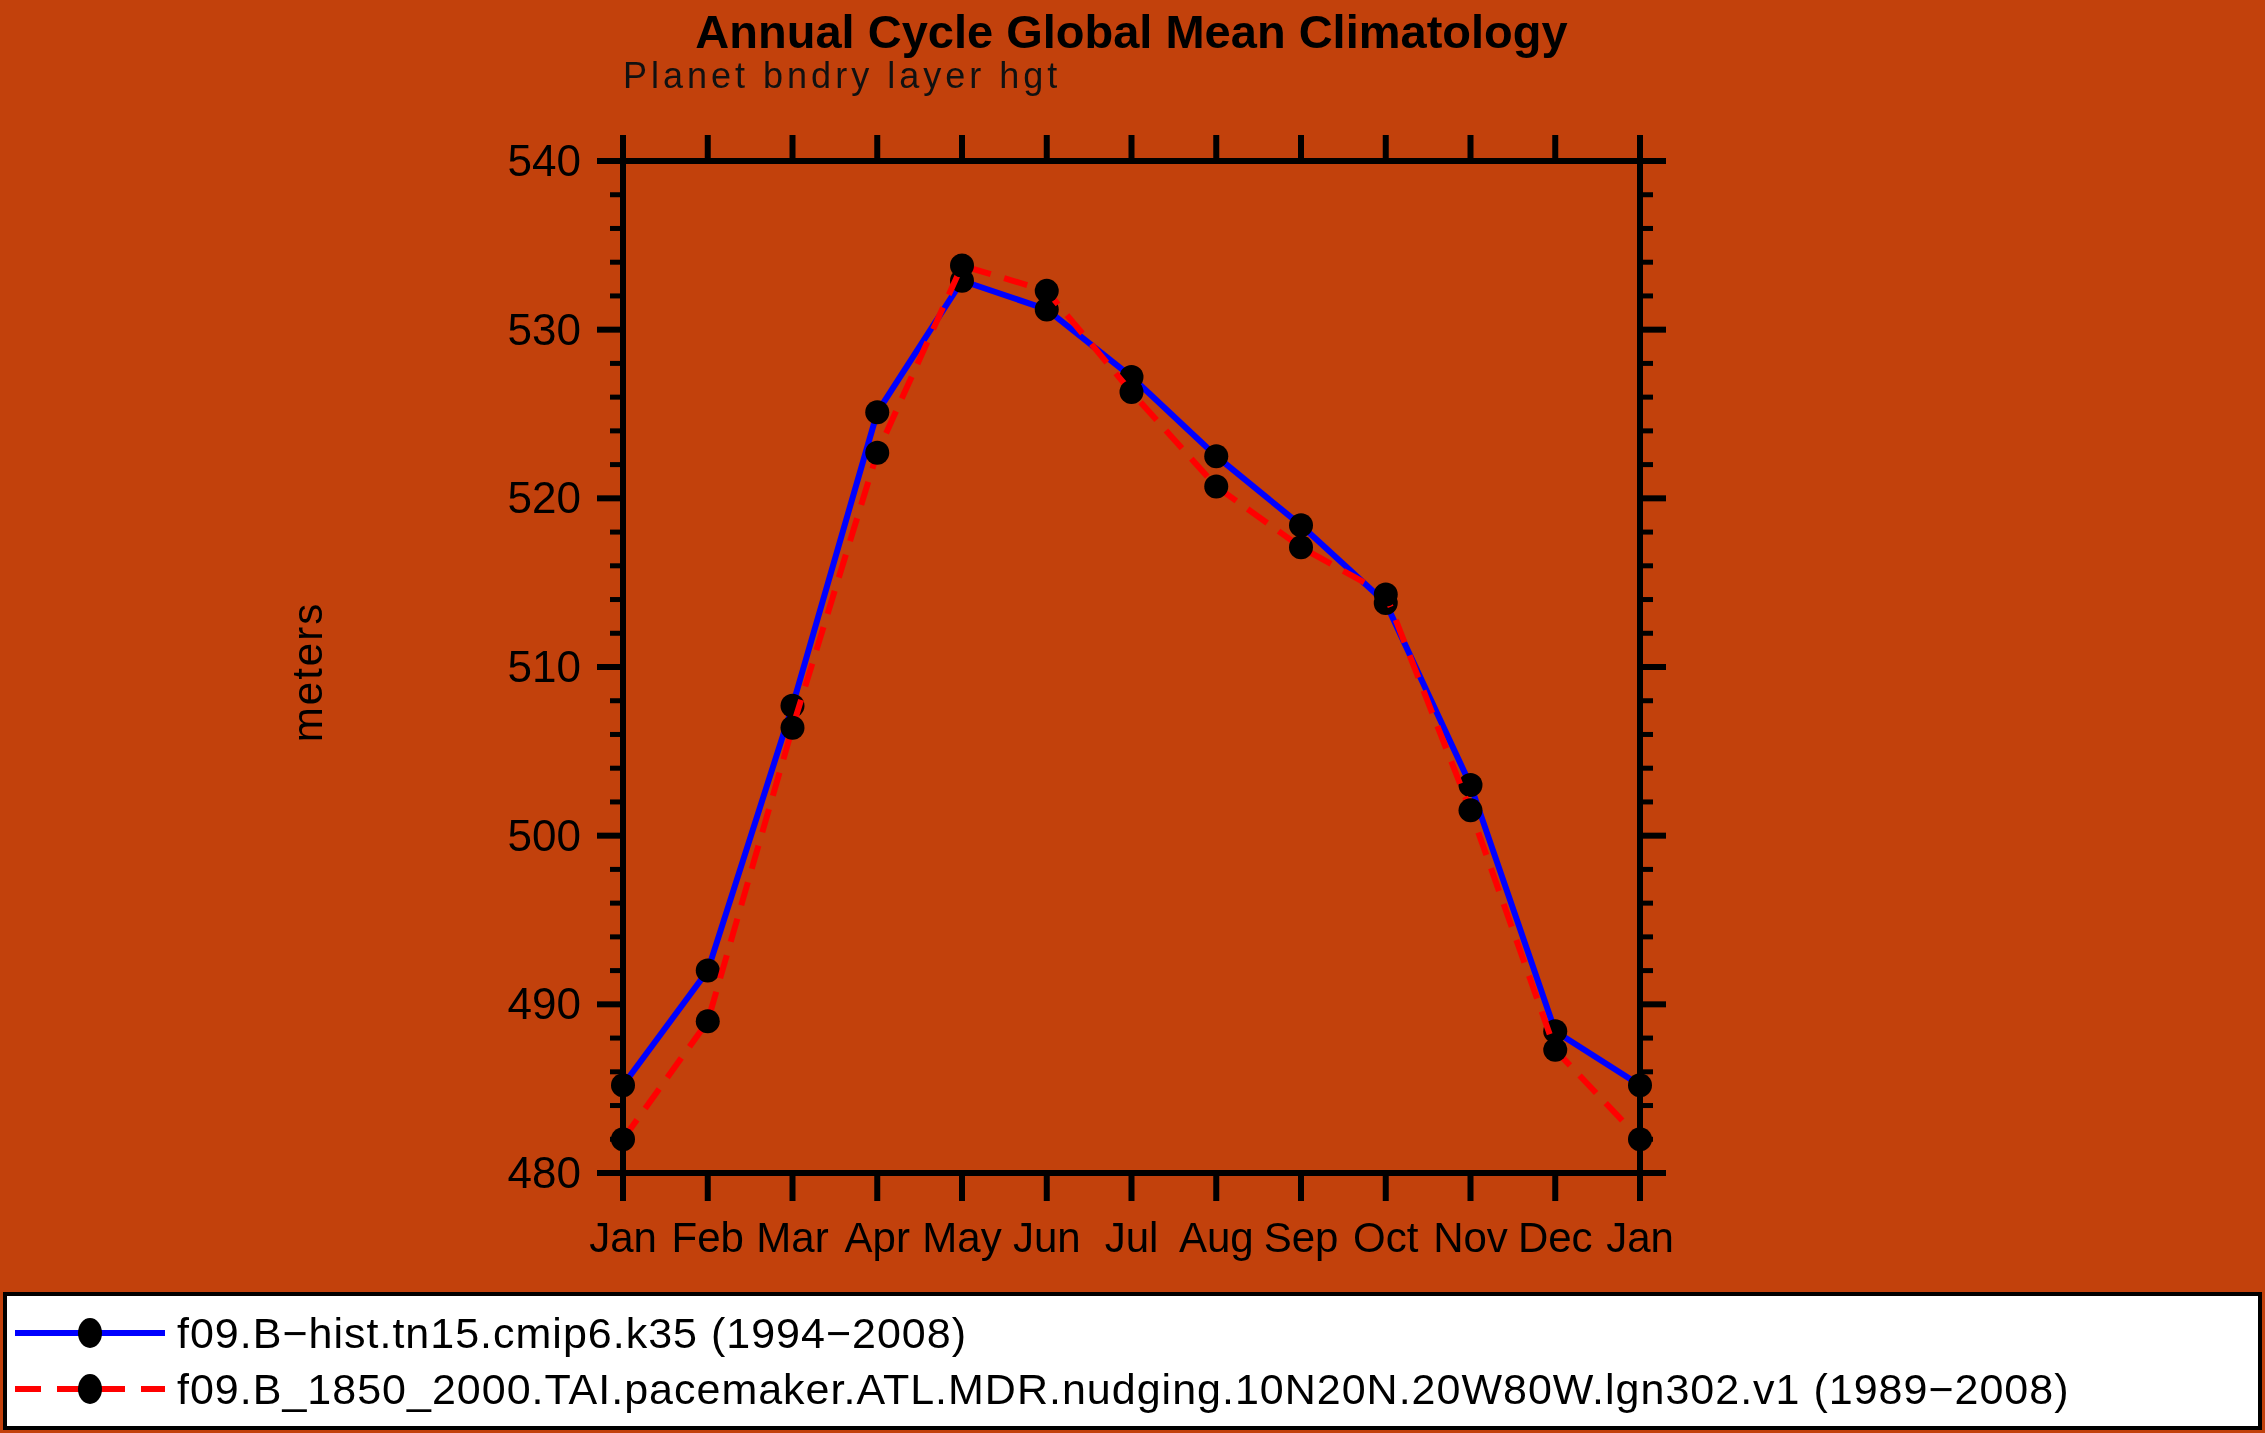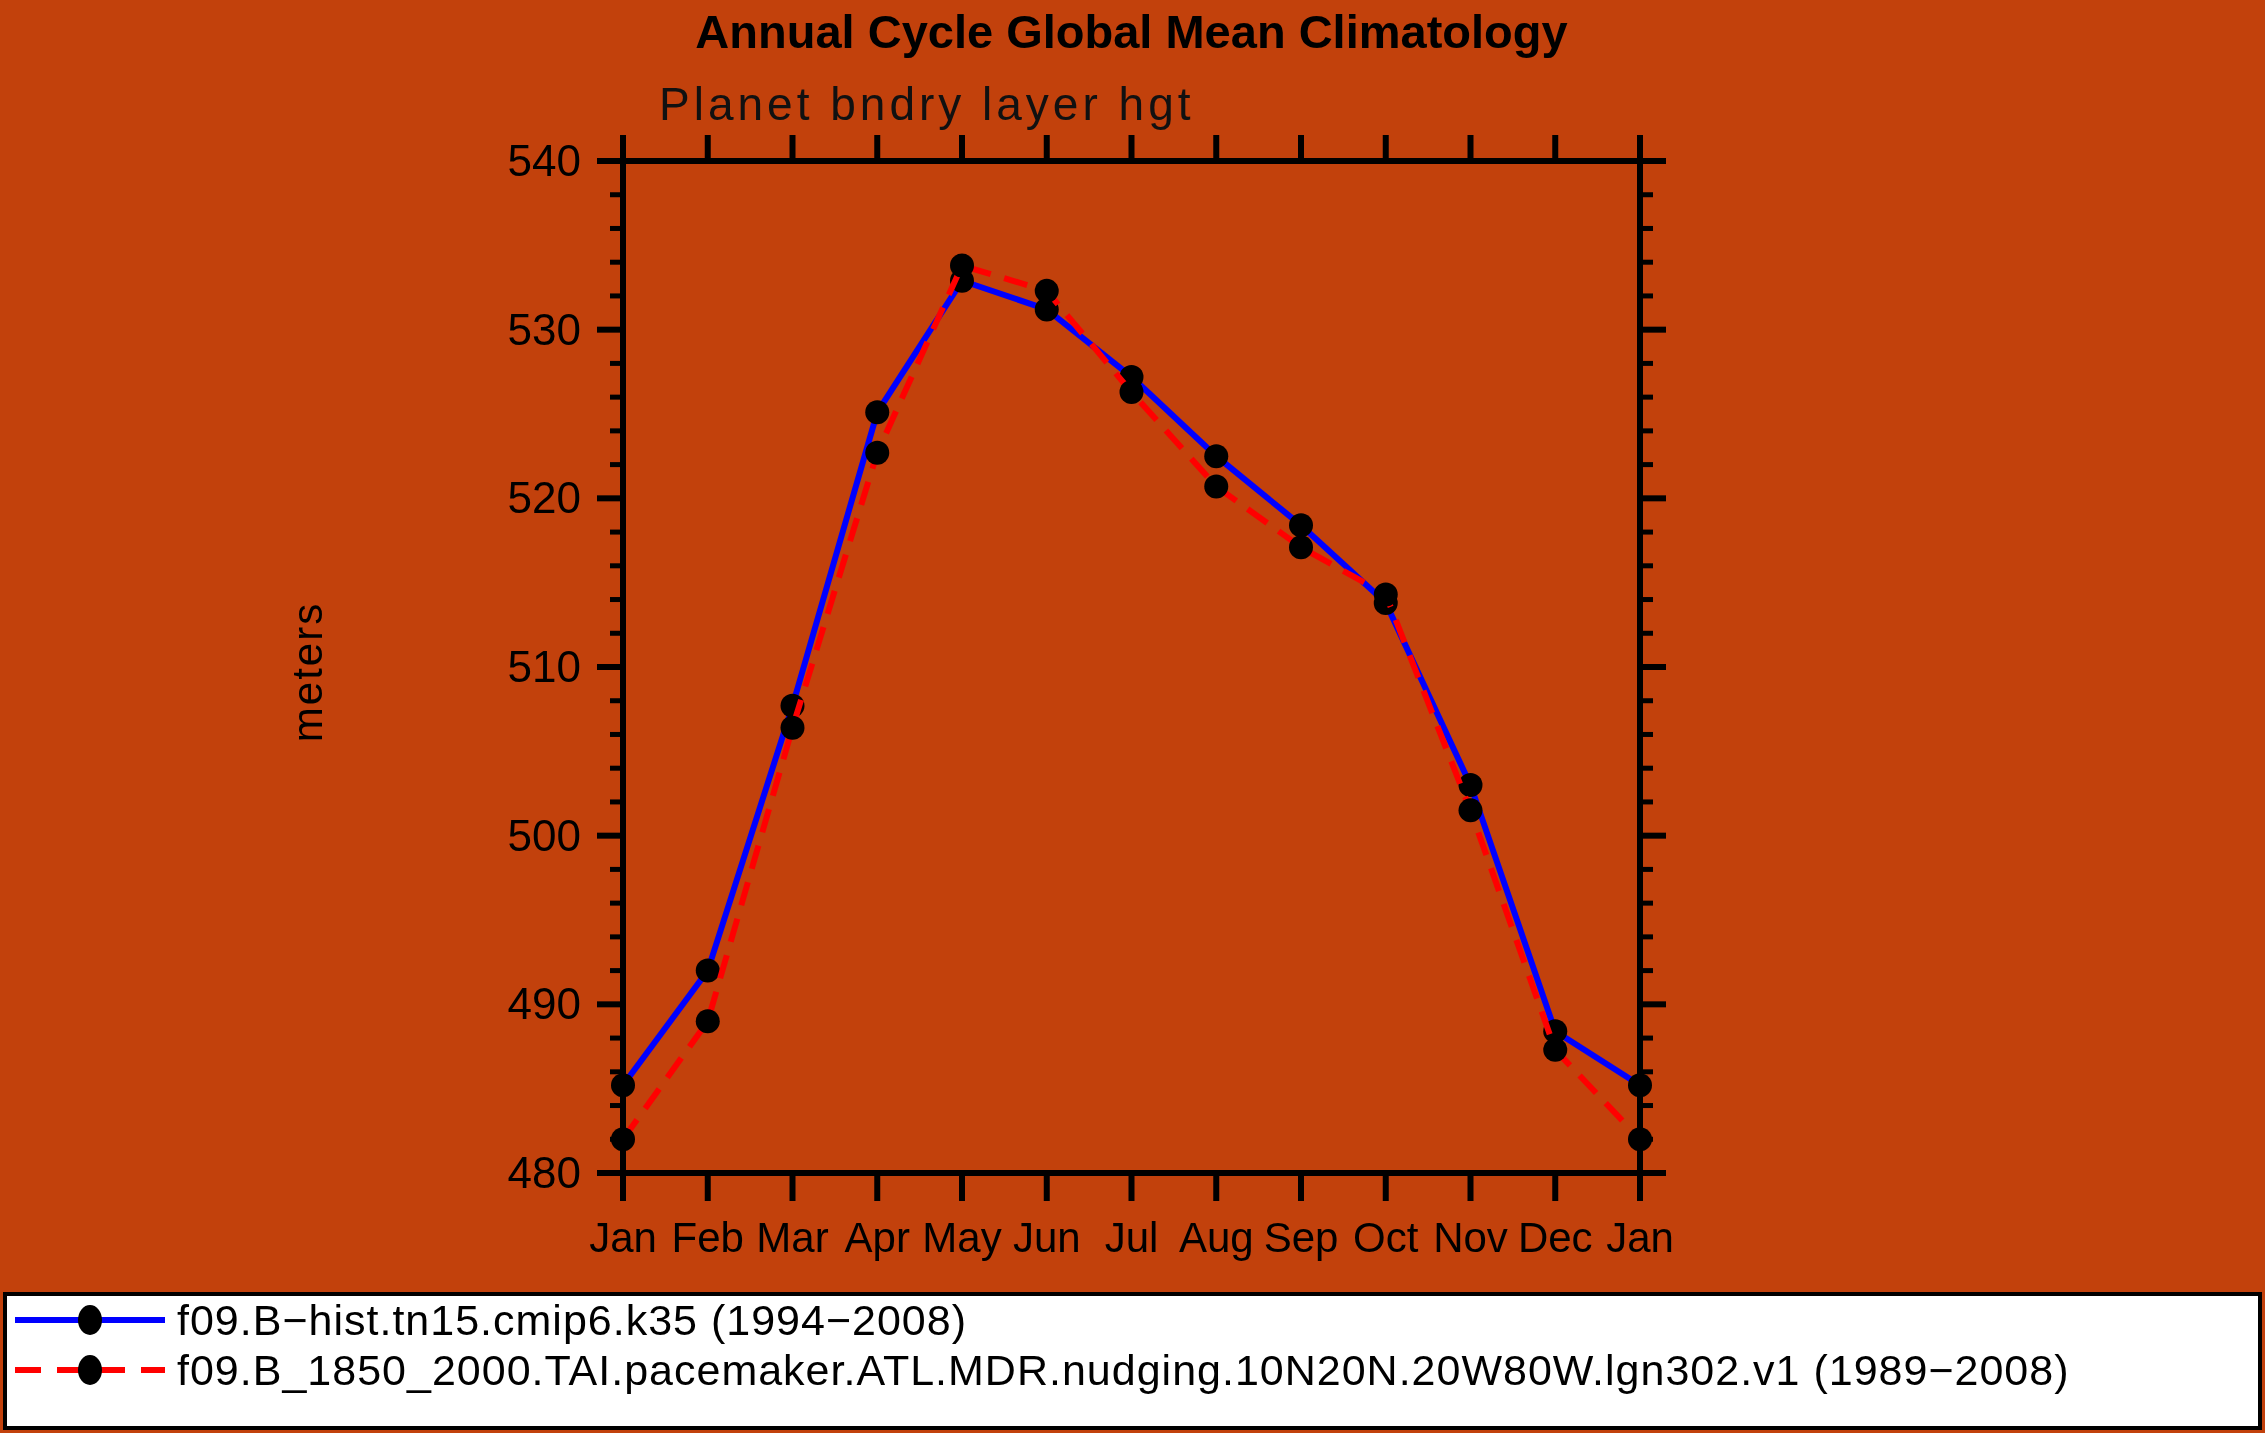--- a/index.html
+++ b/index.html
@@ -10,34 +10,34 @@
     font-family:"Liberation Sans", sans-serif;
     overflow:hidden;
   }
   .main-title{
     position:absolute;left:623px;top:4px;width:1017px;
     text-align:center;
     font-size:47px;font-weight:bold;color:#000;
     white-space:nowrap;
   }
   .sub-title{
-    position:absolute;left:623px;top:77px;
-    font-size:46px;font-weight:400;color:#111;
-    letter-spacing:4px;white-space:nowrap;margin-left:36px;
+    position:absolute;left:623px;top:55px;
+    font-size:36px;font-weight:400;color:#111;
+    letter-spacing:4px;white-space:nowrap;
   }
   svg text{
     font-family:"Liberation Sans", sans-serif;
     fill:#000;
   }
   .legend{
     position:absolute;left:3px;right:3px;top:1292px;bottom:3px;
     border:4px solid #000;
     box-sizing:border-box;
-    display:flex;flex-direction:column;justify-content:flex-start;
-    gap:2px;
+    display:flex;flex-direction:column;justify-content:center;
+    gap:8px;
     background:#fff;
   }
   .legend-row{
     display:flex;align-items:center;
     height:48px;
   }
   .legend-label{
     font-size:43px;color:#000;letter-spacing:1px;white-space:nowrap;
   }
 </style>

